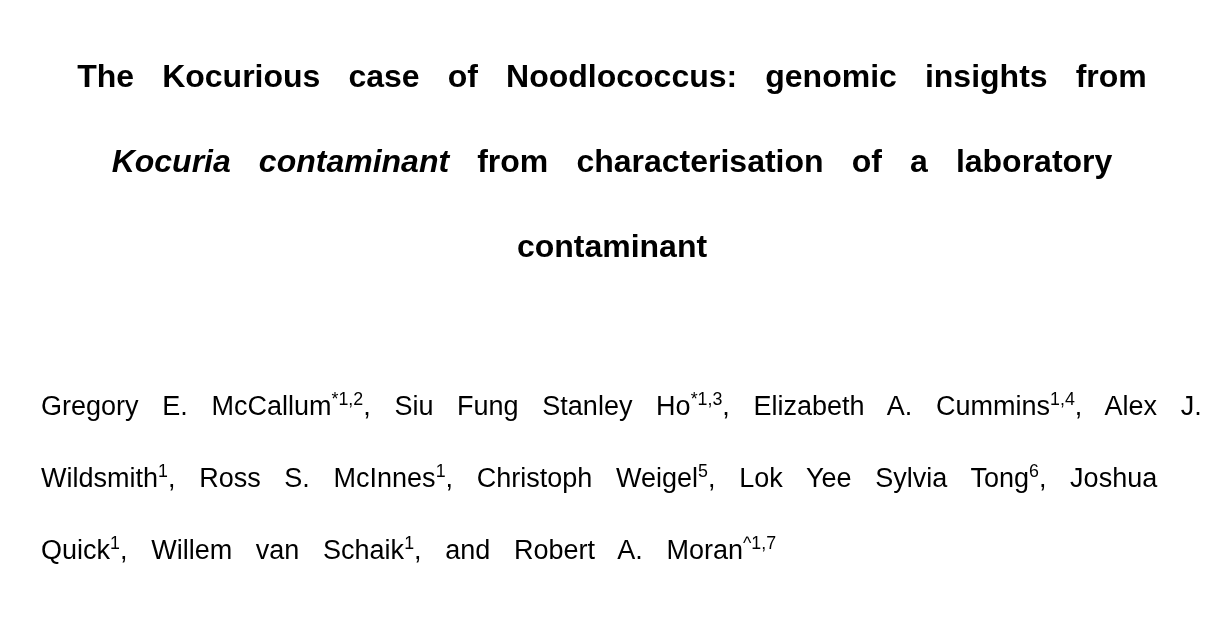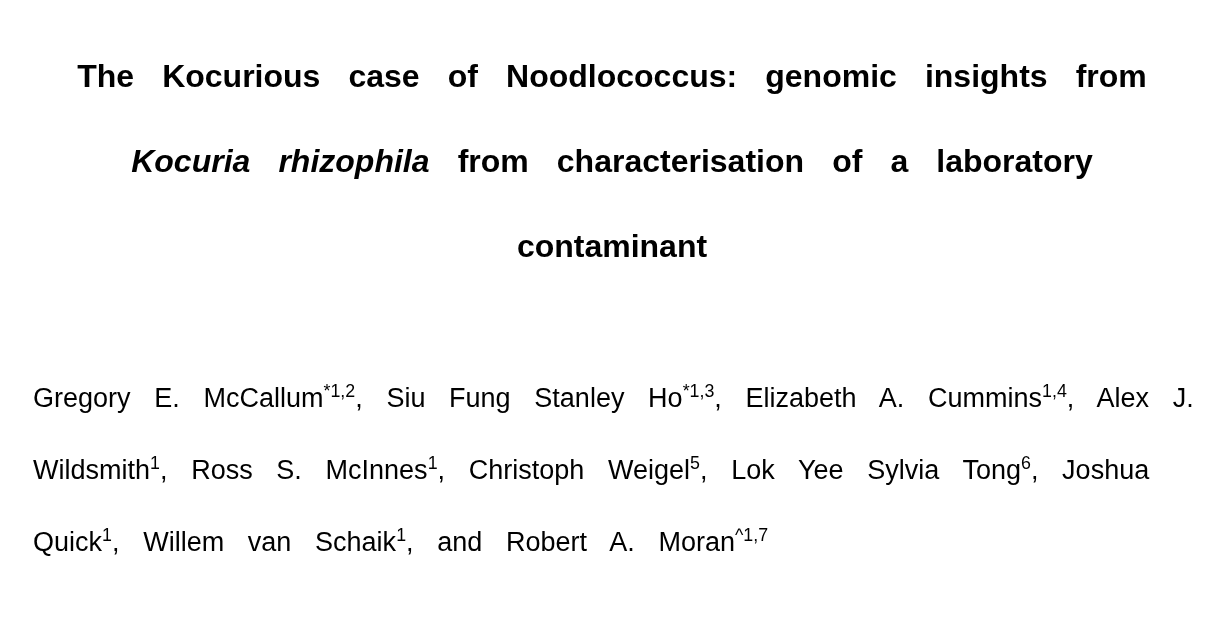--- a/index.html
+++ b/index.html
@@ -28,34 +28,34 @@
     font-weight: bold;
     text-align: center;
     word-spacing: 0.6em;
   }
   .paper-title i { font-style: italic; }
   .author-line {
     position: absolute;
     top: 362px;
     left: 33px;
     width: 1180px;
-    margin: 0;
+    margin: 8px;
     font-size: 27px;
     line-height: 72px;
     font-weight: normal;
     text-align: left;
     word-spacing: 0.6em;
   }
   sup {
     font-size: 0.66em;
     line-height: 0;
     vertical-align: super;
     word-spacing: 0;
   }
   .author { white-space: normal; }
 </style>
 </head>
 <body>
 
 <div class="page">
-  <h1 class="paper-title"><span>The Kocurious case of Noodlococcus: genomic insights from</span> <i>Kocuria rhizophila</i> <span>from characterisation of a laboratory contaminant</span></h1>
+  <h1 class="paper-title"><span>The Kocurious case of Noodlococcus: genomic insights from</span> <i>Kocuria contaminant</i> <span>from characterisation of a laboratory contaminant</span></h1>
   <p class="author-line"><span class="author"><span>Gregory E. McCallum</span><sup>*1,2</sup><span>, </span></span><span class="author"><span>Siu Fung Stanley Ho</span><sup>*1,3</sup><span>, </span></span><span class="author"><span>Elizabeth A. Cummins</span><sup>1,4</sup><span>, </span></span><span class="author"><span>Alex J. Wildsmith</span><sup>1</sup><span>, </span></span><span class="author"><span>Ross S. McInnes</span><sup>1</sup><span>, </span></span><span class="author"><span>Christoph Weigel</span><sup>5</sup><span>, </span></span><span class="author"><span>Lok Yee Sylvia Tong</span><sup>6</sup><span>, </span></span><span class="author"><span>Joshua Quick</span><sup>1</sup><span>, </span></span><span class="author"><span>Willem van Schaik</span><sup>1</sup><span>, and </span></span><span class="author"><span>Robert A. Moran</span><sup>^1,7</sup></span></p>
 </div>
 
 </body></html>

